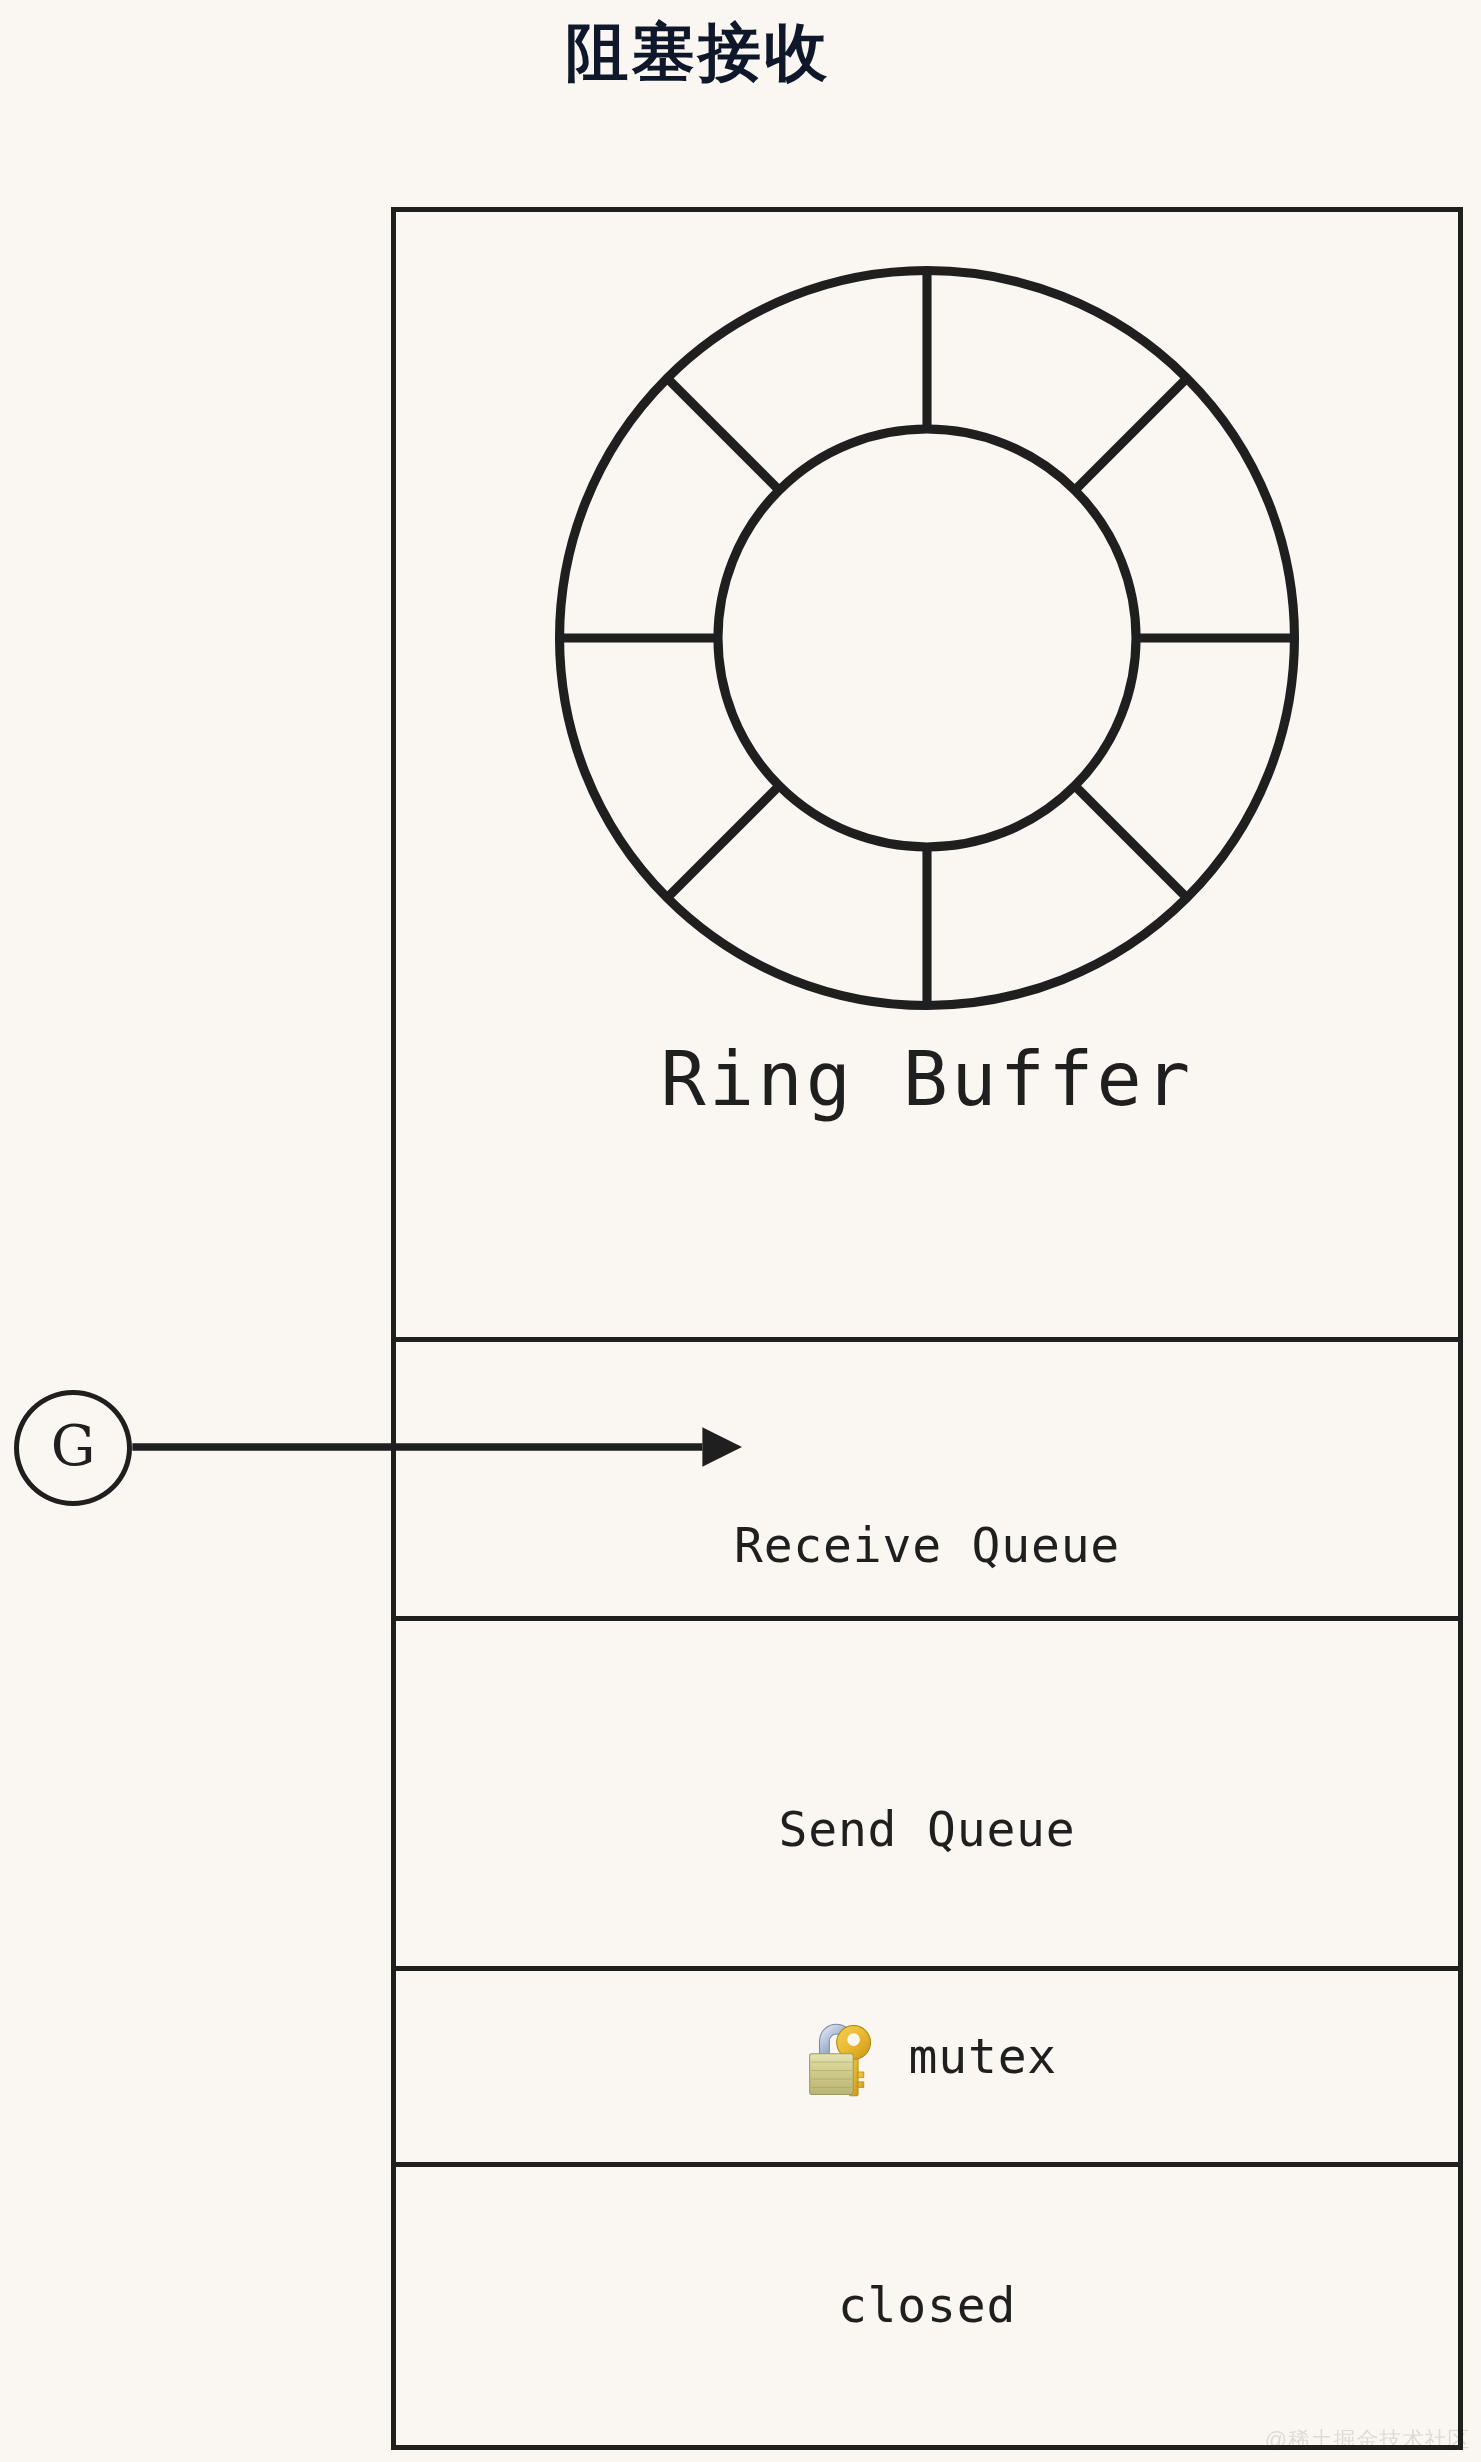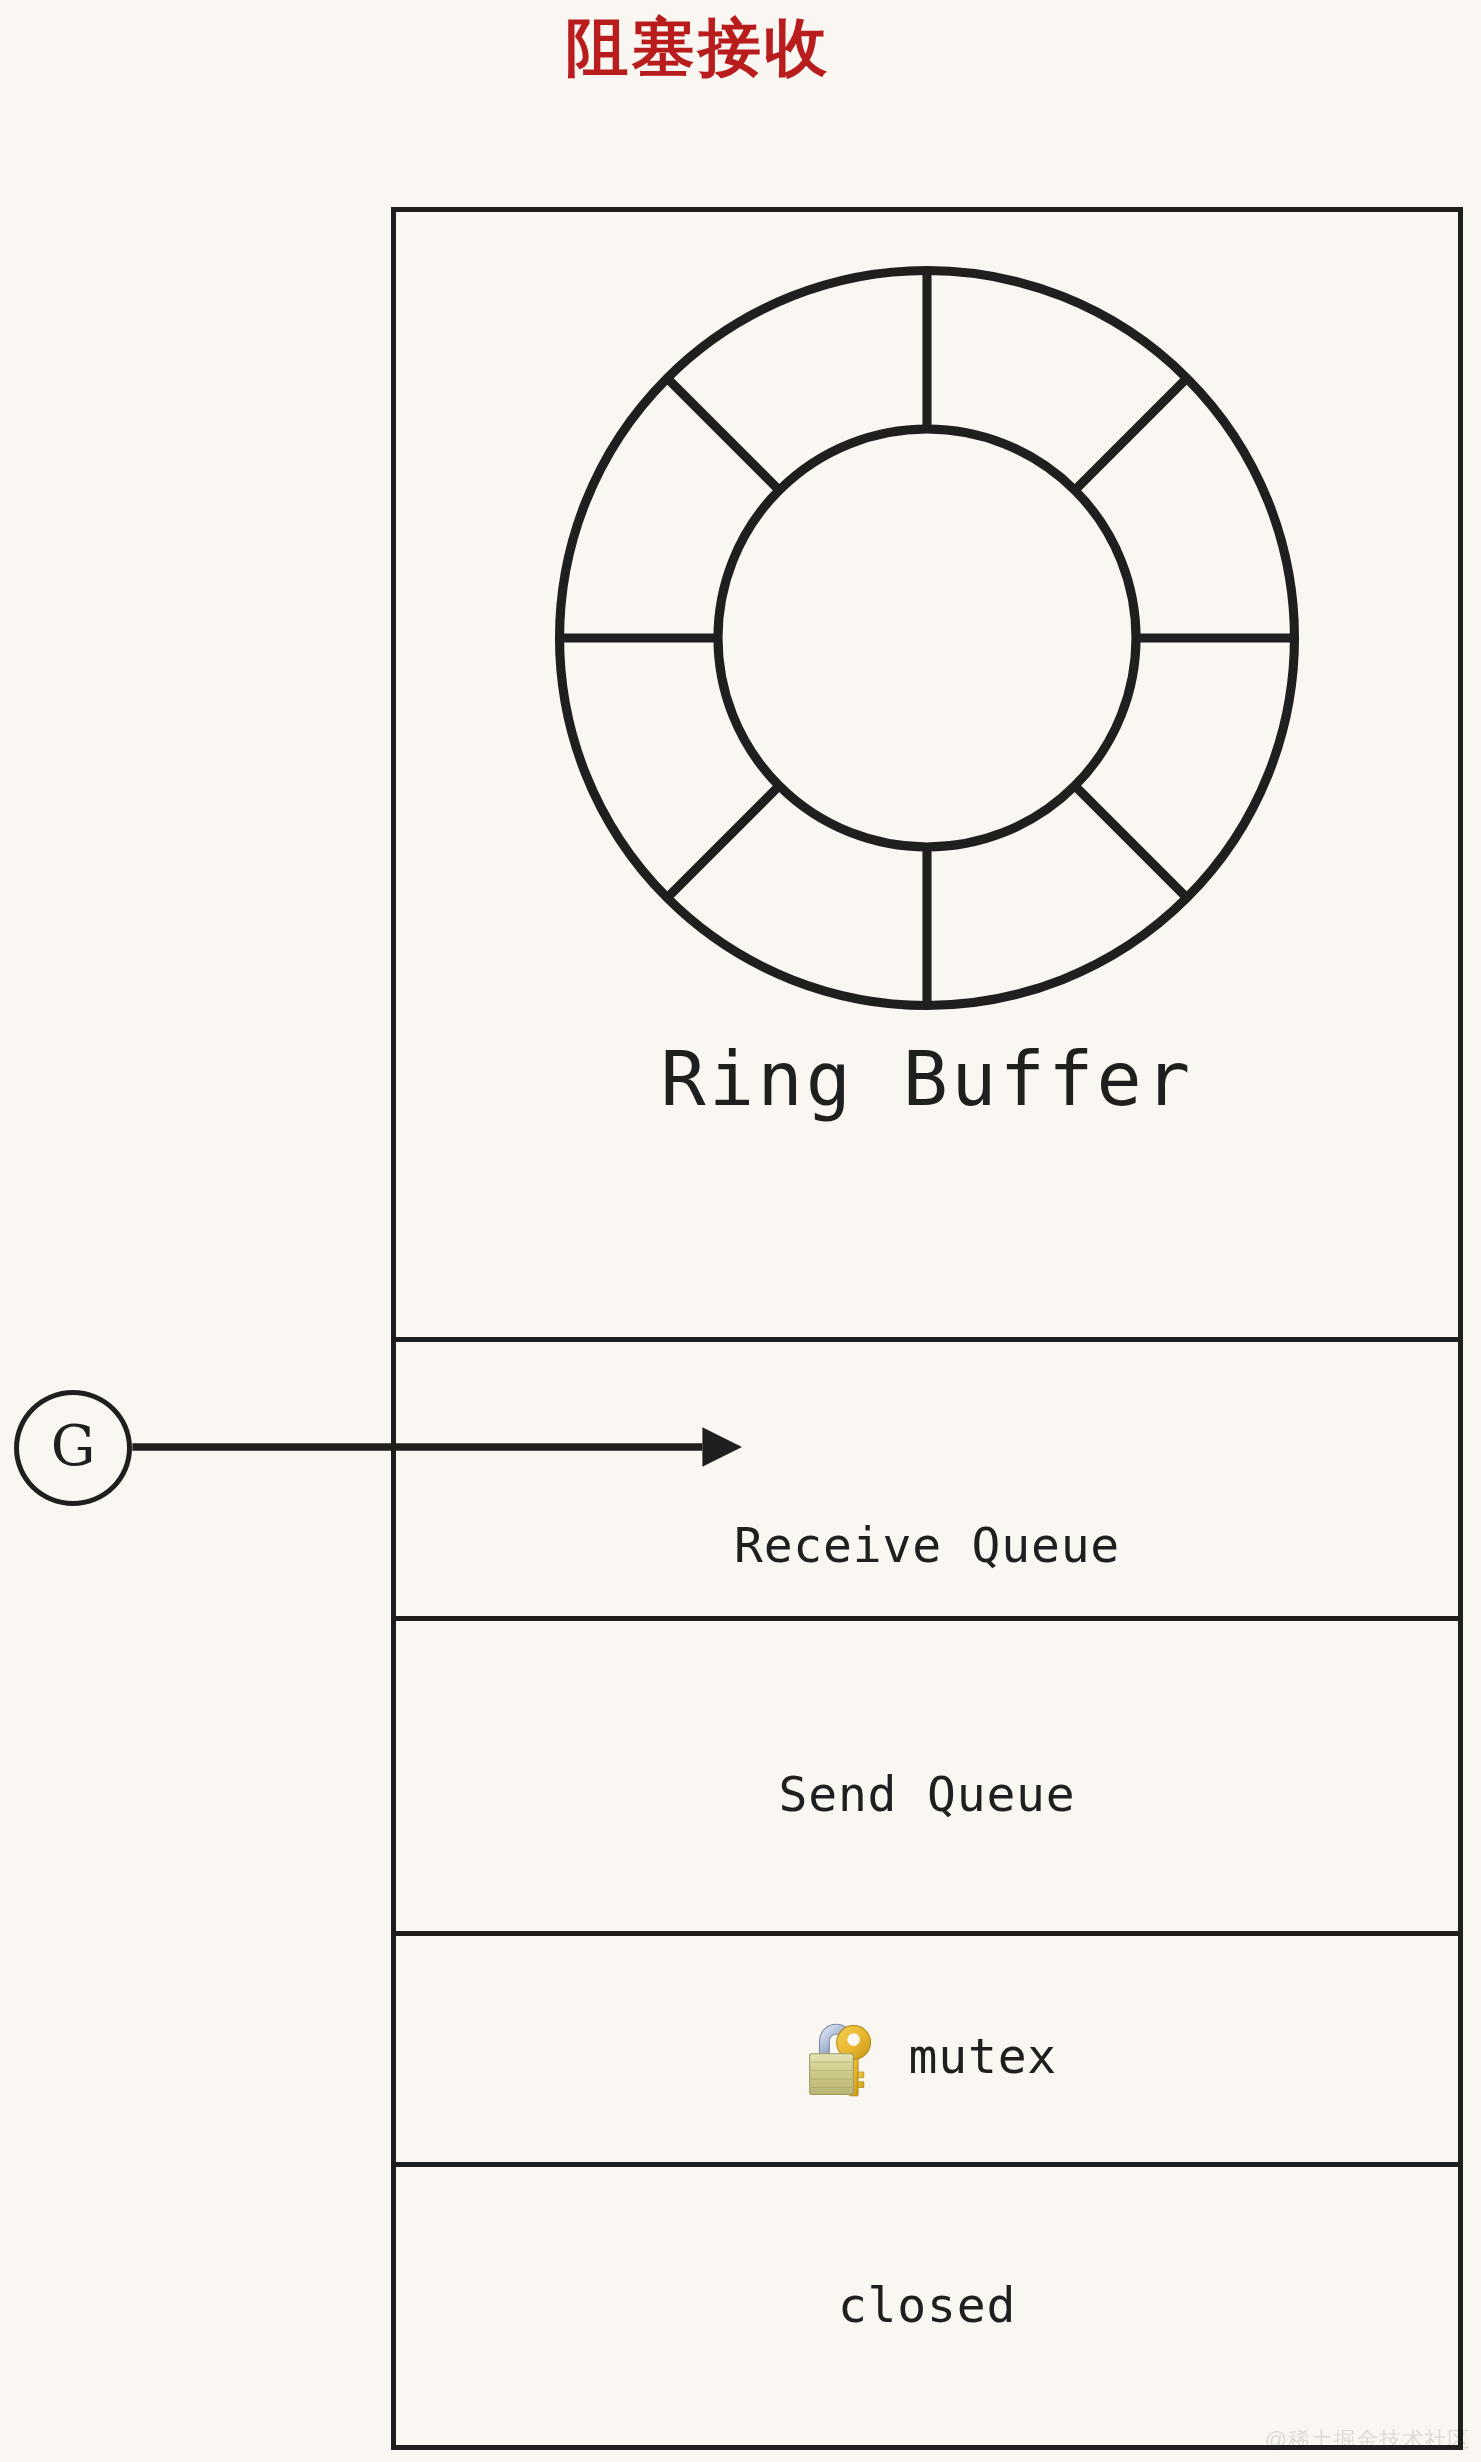--- a/index.html
+++ b/index.html
@@ -22,25 +22,25 @@
     height: 2462px;
   }
 
   
   .title {
     position: absolute;
     left: 0;
     top: 15px;
     width: 1396px;
     text-align: center;
-    font-family: Liberation Mono, monospace;
+    font-family: Liberation Sans, sans-serif;
     font-size: 63px;
     font-weight: 700;
     letter-spacing: 3.3px;
-    color: #b91c1c;
+    color: #0f172a;
     line-height: 1.2;
   }
 
   
   .struct-box {
     position: absolute;
     left: 391px;
     top: 207px;
     width: 1072px;
     height: 2243px;
@@ -58,21 +58,21 @@
     justify-content: center;
   }
 
   .row-sep {
     border-bottom: 5px solid #1f1f1f;
   }
 
   
   #row-ringbuffer { top: 0px;    height: 1130px; }
   #row-receive    { top: 1130px; height: 279px;  }
-  #row-send       { top: 1445px; height: 279px;  }
+  #row-send       { top: 1480px; height: 279px;  }
   #row-mutex      { top: 1738px; height: 217px;  }
   #row-closed     { top: 1948px; height: 290px;  }
 
   .row-label {
     font-family: "DejaVu Sans Mono", monospace;
     font-size: 48px;
     font-weight: 500;
     color: #1f1f1f;
     letter-spacing: 0.8px;
     white-space: nowrap;

